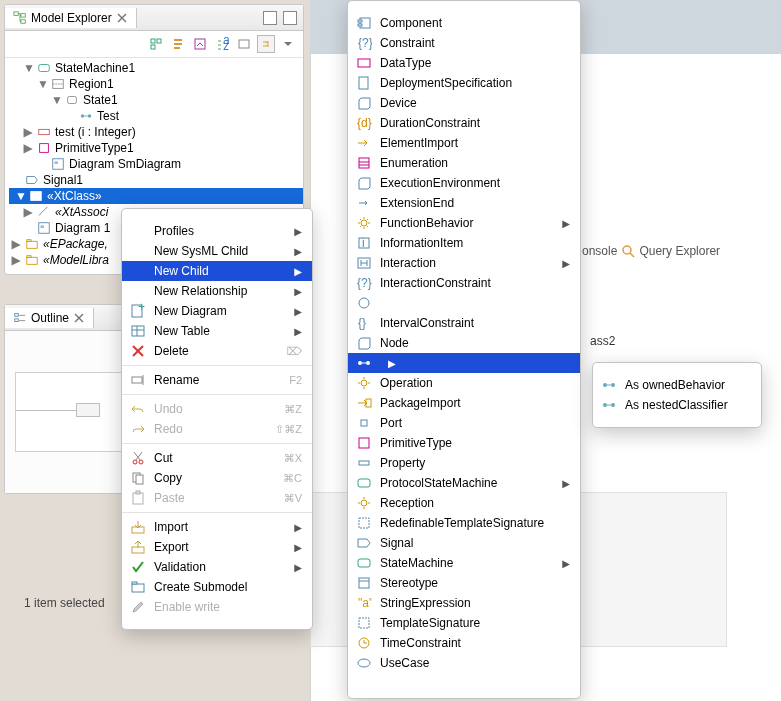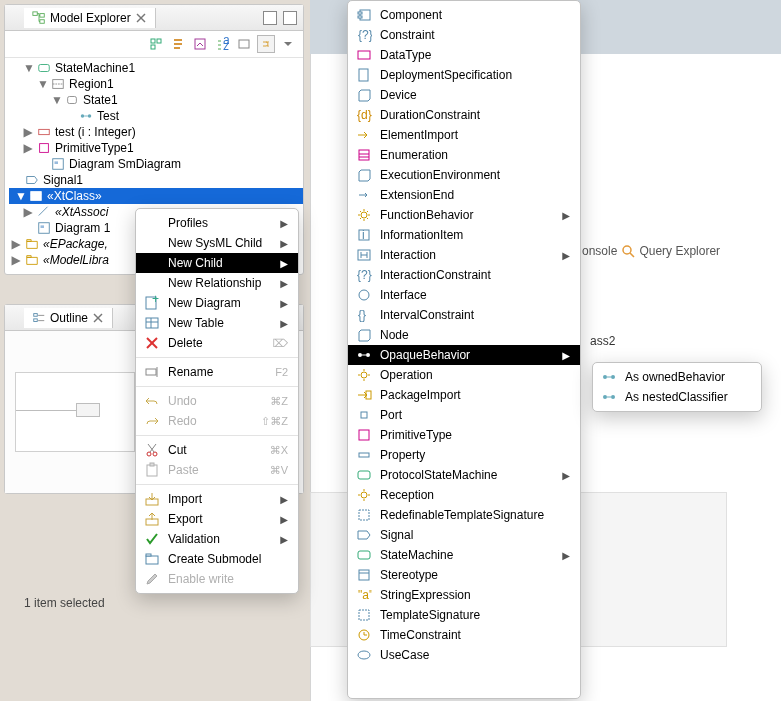--- a/index.html
+++ b/index.html
@@ -10,21 +10,20 @@
   position: absolute; left: 4px; top: 4px; width: 300px;
   background: #fff; border: 1px solid #c8c8c8; border-radius: 3px;
 }
 .panel-tabbar {
   display: flex; align-items: center; background: linear-gradient(#f7f7f7,#e9e9e9);
   border-bottom: 1px solid #c8c8c8; height: 26px;
 }
 .tab {
   display: flex; align-items: center; gap: 4px; padding: 3px 8px; border-right: 1px solid #c8c8c8;
   background: #fff;
-  margin-left: 19px;
 }
 .tab .ic { width: 14px; height: 14px; }
 .tabbar-spacer { flex: 1; }
 .tabbar-btns { display:flex; gap:6px; padding-right:6px; }
 .sq { width:14px; height:14px; border:1px solid #888; background:#fff; }
 .toolbar-row { display:flex; justify-content:flex-end; gap:4px; padding:4px 6px; border-bottom:1px solid #e3e3e3;}
 .tb { width:18px; height:18px; border:1px solid transparent; display:flex;align-items:center;justify-content:center;}
 .tb.sel { border:1px solid #b8b8b8; background:#f3f3f3;}
 .tree { padding: 2px 0 6px 4px; }
 .tree-row { display:flex; align-items:center; gap:4px; padding:1px 2px; white-space:nowrap; }
@@ -49,36 +48,36 @@
 .bg-top { position:absolute; left:310px; top:0; right:0; height:54px; background:linear-gradient(#cfd7de,#cfd7de);}
 .bg-mid { position:absolute; left:310px; top:54px; right:0; bottom:0; background:#fff; border-left:1px solid #d4d4d4;}
 .bg-tabs { position:absolute; left:582px; top:244px; display:flex; gap:4px; color:#555; font-size:11px;}
 .bg-class { position:absolute; left:590px; top:334px; color:#333; }
 .lowerpanel { position:absolute; left:310px; top:492px; right:54px; bottom:54px; background:#f5f5f5; border:1px solid #e0e0e0;}
 
 
 .menu {
   position:absolute; background:#fff; border:1px solid #c2c2c2; border-radius:5px;
   box-shadow: 0 6px 20px rgba(0,0,0,.22);
-  padding:4px 0;
+  padding:12px 0;
 }
 .menu .item {
   display:flex; align-items:center; gap:8px; padding:2px 10px 2px 8px; white-space:nowrap;
   min-height:20px;
 }
 .menu .item .ic { width:16px; height:16px; flex-shrink:0;}
 .menu .item .label { flex:1; }
 .menu .item .shortcut { color:#b4b4b4; font-size:11px; padding-left:16px;}
 .menu .item .arrow { color:#555; font-size:10px; padding-left:8px;}
-.menu .item.sel { background:#000000; color:#fff;}
+.menu .item.sel { background:#1d4ed8; color:#fff;}
 .menu .item.sel .arrow { color:#fff;}
 .menu .sep { height:1px; background:#e3e3e3; margin:4px 0;}
 .menu .item.disabled { color:#b0b0b0; }
 
-.menu1 { left:135px; top:208px; width:164px; z-index:10;}
+.menu1 { left:121px; top:208px; width:192px; z-index:10;}
 .menu2 { left:347px; top:0px; width:234px; z-index:11; height:699px; overflow:hidden;}
 .menu3 { left:592px; top:362px; width:170px; z-index:12;}
 
 
 svg { display:block; }
 </style>
 </head>
 <body>
 
 <div class="bg-top"></div>
@@ -407,20 +406,30 @@
     <span class="ic">
         <svg viewBox="0 0 16 16">
           <circle cx="5" cy="12" r="2" fill="none" stroke="#c33"></circle>
           <circle cx="11" cy="12" r="2" fill="none" stroke="#c33"></circle>
           <path d="M6 10L12 2M10 10L4 2" stroke="#888"></path>
         </svg>
       </span>
     <span class="label">Cut</span>
     <span class="shortcut">⌘X</span>
   </div>
+  <div class="item">
+    <span class="ic">
+        <svg viewBox="0 0 16 16">
+          <rect x="3" y="3" width="7" height="9" fill="#fff" stroke="#888"></rect>
+          <rect x="6" y="5" width="7" height="9" fill="#fff" stroke="#888"></rect>
+        </svg>
+      </span>
+    <span class="label">Copy</span>
+    <span class="shortcut">⌘C</span>
+  </div>
   <div class="item disabled">
     <span class="ic">
         <svg viewBox="0 0 16 16">
           <rect x="3" y="3" width="10" height="11" fill="#fff" stroke="#b0b0b0"></rect>
           <rect x="6" y="1" width="4" height="3" fill="#ddd" stroke="#b0b0b0"></rect>
         </svg>
       </span>
     <span class="label">Paste</span>
     <span class="shortcut">⌘V</span>
   </div>
@@ -593,21 +602,20 @@
         </svg>
       </span>
       <span class="label">InteractionConstraint</span>
     </div>
   <div class="item">
       <span class="ic">
         <svg viewBox="0 0 16 16">
           <circle cx="8" cy="8" r="5" fill="#fff" stroke="#58a"></circle>
         </svg>
       </span>
-      <span class="label">Interface</span>
     </div>
   <div class="item">
       <span class="ic">
         <svg viewBox="0 0 16 16">
           <text x="2" y="12" font-size="10" fill="#58a">{}</text>
         </svg>
       </span>
       <span class="label">IntervalConstraint</span>
     </div>
   <div class="item">
@@ -619,21 +627,20 @@
       <span class="label">Node</span>
     </div>
   <div class="item sel">
       <span class="ic">
         <svg viewBox="0 0 16 16">
           <circle cx="4" cy="8" r="2" fill="#fff"></circle>
           <circle cx="12" cy="8" r="2" fill="#fff"></circle>
           <path d="M6 8h4" stroke="#fff"></path>
         </svg>
       </span>
-      <span class="label">OpaqueBehavior</span>
       <span class="arrow">▶</span>
     </div>
   <div class="item">
       <span class="ic">
         <svg viewBox="0 0 16 16">
           <circle cx="8" cy="8" r="3" fill="none" stroke="#c90"></circle>
           <path d="M8 2v2M8 12v2M2 8h2M12 8h2" stroke="#c90"></path>
         </svg>
       </span>
       <span class="label">Operation</span>

